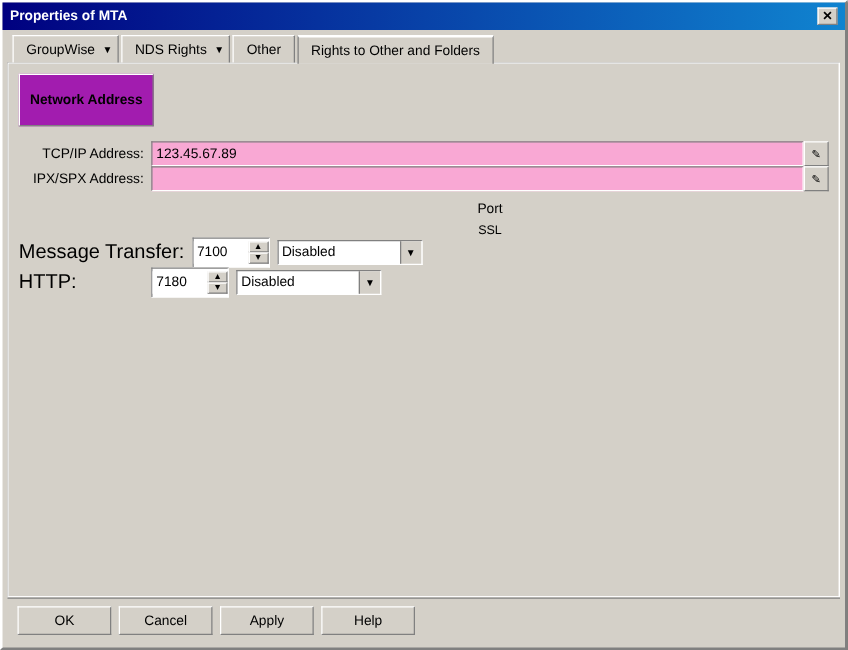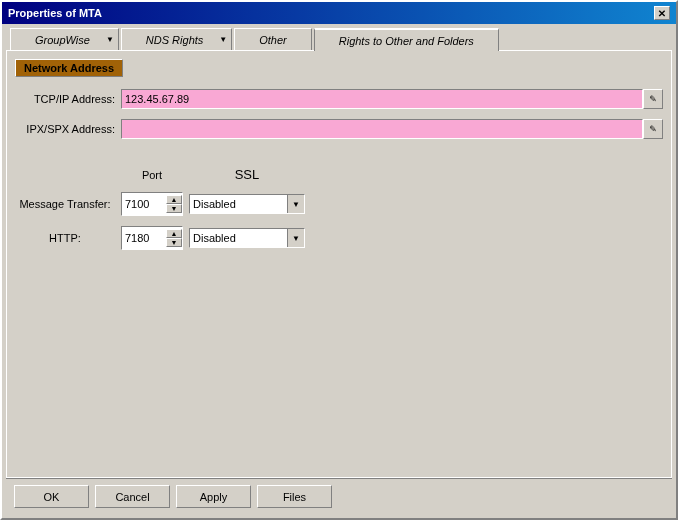--- a/index.html
+++ b/index.html
@@ -56,33 +56,32 @@
       flex-direction: column;
       padding: 4px;
     }
     .tabs-row {
       display: flex;
       align-items: flex-end;
       gap: 2px;
       padding-left: 4px;
     }
     .tab {
-      padding: 3px 24px;
+      padding: 3px 10px;
       background: #d4d0c8;
       border: 1px solid;
       border-bottom: none;
       border-color: #ffffff #808080 transparent #ffffff;
       cursor: pointer;
       font-size: 11px;
       display: flex;
       align-items: center;
-      gap: 14px;
+      gap: 4px;
       height: 22px;
       position: relative;
-      font-style: italic;
     }
     .tab.active {
       background: #d4d0c8;
       z-index: 2;
       border-color: #ffffff #808080 #d4d0c8 #808080;
       border-top: 2px solid #ffffff;
       margin-bottom: -1px;
       height: 23px;
     }
     .tab.with-arrow {
@@ -103,35 +102,35 @@
       display: flex;
       flex-direction: column;
       gap: 0;
     }
     .sub-tab-row {
       display: flex;
       align-items: center;
       margin-bottom: 8px;
     }
     .sub-tab {
-      padding: 2px 8px;
-      background: #a16207;
+      padding: 14px 8px;
+      background: #a21caf;
       border: 1px solid;
       border-color: #ffffff #808080 #808080 #ffffff;
       font-size: 11px;
       cursor: pointer;
       font-weight: normal;
     }
     .sub-tab.active {
       font-weight: bold;
     }
     .form-section {
       display: flex;
       flex-direction: column;
-      gap: 10px;
+      gap: 0;
       padding: 4px 0;
     }
     .form-row {
       display: flex;
       align-items: center;
       gap: 6px;
     }
     .form-label {
       min-width: 100px;
       text-align: right;
@@ -166,40 +165,41 @@
       font-size: 9px;
     }
     .divider {
       height: 8px;
     }
     .port-ssl-header {
       display: flex;
       align-items: center;
       gap: 6px;
       padding-left: 106px;
+      flex-direction: column;
     }
     .port-header {
       width: 62px;
       text-align: center;
       font-size: 11px;
     }
     .ssl-header {
       width: 116px;
       text-align: center;
-      font-size: 13px;
+      font-size: 10px;
     }
     .port-ssl-row {
       display: flex;
       align-items: center;
       gap: 6px;
     }
     .port-ssl-label {
       min-width: 100px;
-      text-align: center;
-      font-size: 11px;
+      text-align: left;
+      font-size: 16px;
     }
     .port-input-wrap {
       display: flex;
       align-items: center;
       width: 62px;
       height: 24px;
       border: 1px solid;
       border-color: #808080 #ffffff #ffffff #808080;
       background: #fff;
     }
@@ -389,17 +389,17 @@
       </div>
 
       <div class="spacer"></div>
     </div>
 
     <div class="bottom-bar">
       <div class="btn-row">
         <div class="btn">OK</div>
         <div class="btn">Cancel</div>
         <div class="btn">Apply</div>
-        <div class="btn">Files</div>
+        <div class="btn">Help</div>
       </div>
     </div>
   </div>
 </div>
 
 </body></html>

